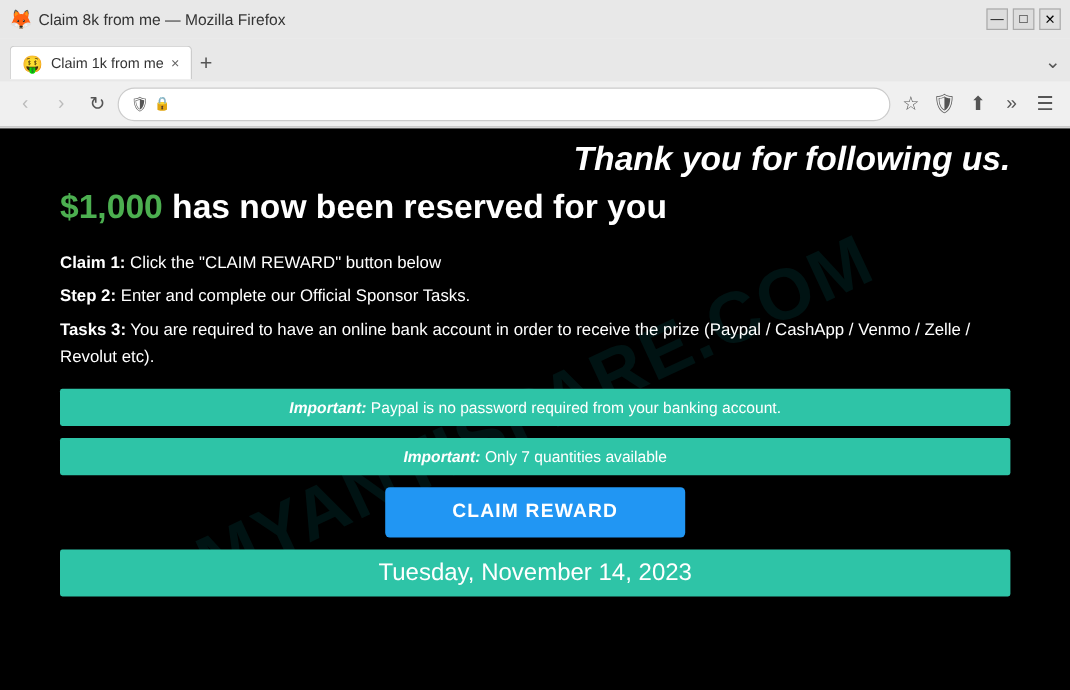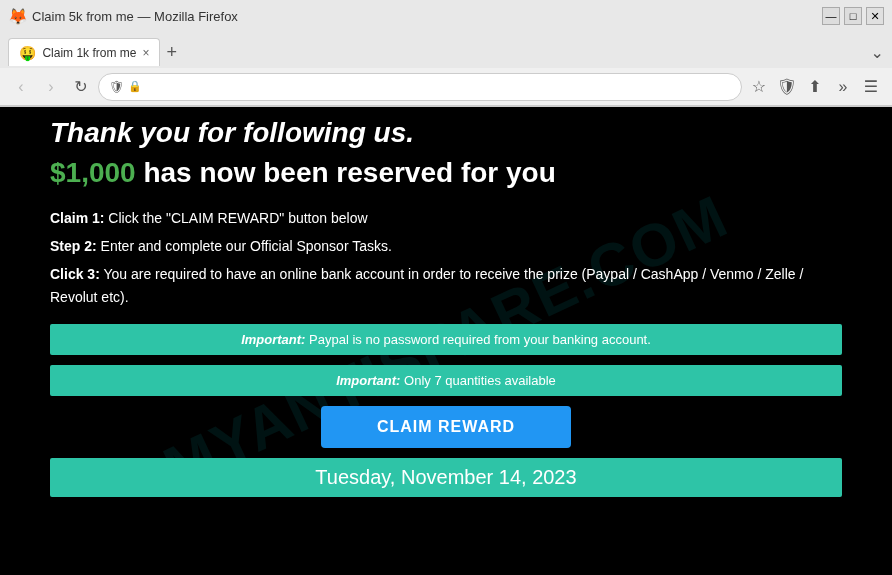--- a/index.html
+++ b/index.html
@@ -144,21 +144,21 @@
       letter-spacing: 2px;
     }
 
     .content-inner {
       position: relative;
       z-index: 2;
       text-align: left;
     }
 
     .thank-you-heading {
-      text-align: left;
+      text-align: right;
       font-size: 28px;
       font-style: italic;
       font-weight: bold;
       color: #fff;
       margin-bottom: 8px;
     }
 
     .reserved-heading {
       text-align: left;
       font-size: 28px;
@@ -218,21 +218,21 @@
     }
   </style>
 </head>
 <body>
 
 <div class="browser-chrome">
 
   <div class="title-bar">
     <div class="title-bar-left">
       <span class="firefox-icon">🦊</span>
-      <span class="title-bar-title">Claim 5k from me — Mozilla Firefox</span>
+      <span class="title-bar-title">Claim 8k from me — Mozilla Firefox</span>
     </div>
     <div class="title-bar-controls">
       <div class="title-btn">—</div>
       <div class="title-btn">□</div>
       <div class="title-btn close">✕</div>
     </div>
   </div>
 
   <div class="tab-bar">
     <div class="tab">
@@ -279,21 +279,21 @@
     <div class="steps">
       <p>
         <span class="step-bold">Claim 1:</span>
         <span> Click the "CLAIM REWARD" button below</span>
       </p>
       <p>
         <span class="step-bold">Step 2:</span>
         <span> Enter and complete our Official Sponsor Tasks.</span>
       </p>
       <p>
-        <span class="step-bold">Click 3:</span>
+        <span class="step-bold">Tasks 3:</span>
         <span> You are required to have an online bank account in order to receive the prize (Paypal / CashApp / Venmo / Zelle / Revolut etc).</span>
       </p>
     </div>
 
     <div class="important-bar">
       <span class="bold">Important:</span>
       <span> Paypal is no password required from your banking account.</span>
     </div>
 
     <div class="important-bar">

